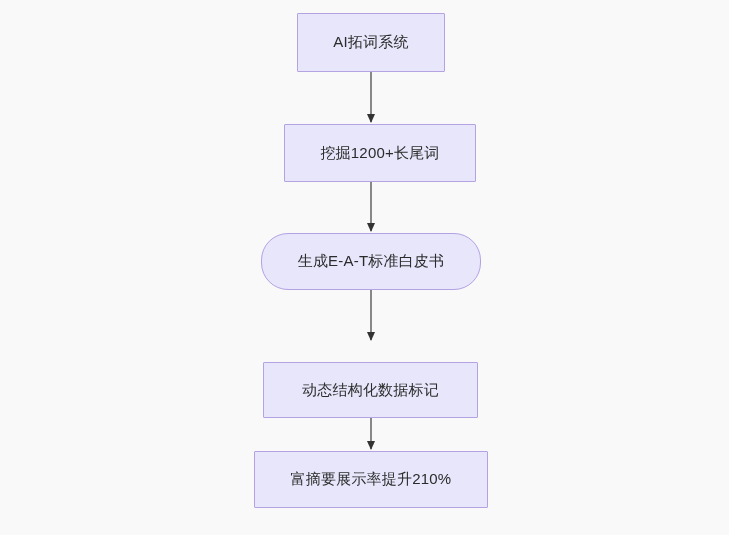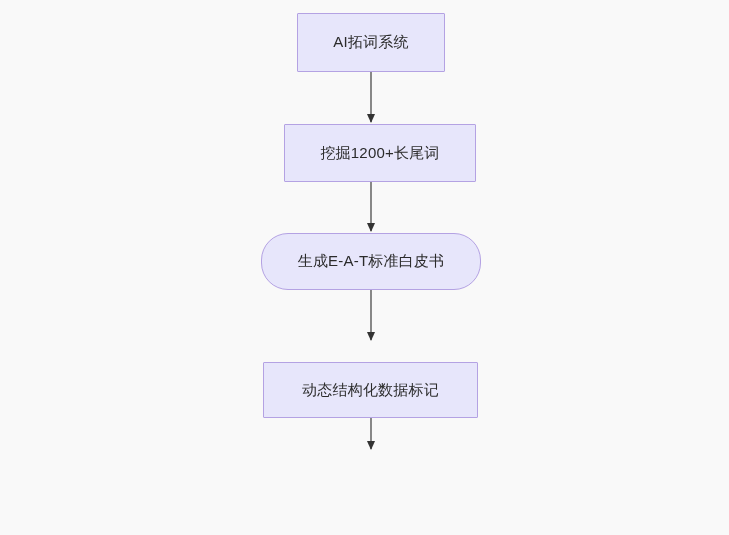--- a/index.html
+++ b/index.html
@@ -80,14 +80,17 @@
   </div>
 
   <div class="node" id="node-2">
     <span class="node-label">生成E-A-T标准白皮书</span>
   </div>
 
   <div class="node" id="node-3">
     <span class="node-label">动态结构化数据标记</span>
   </div>
 
+  <div class="node" id="node-4">
+    <span class="node-label">富摘要展示率提升210%</span>
+  </div>
 
 </div>
 
 </body></html>

